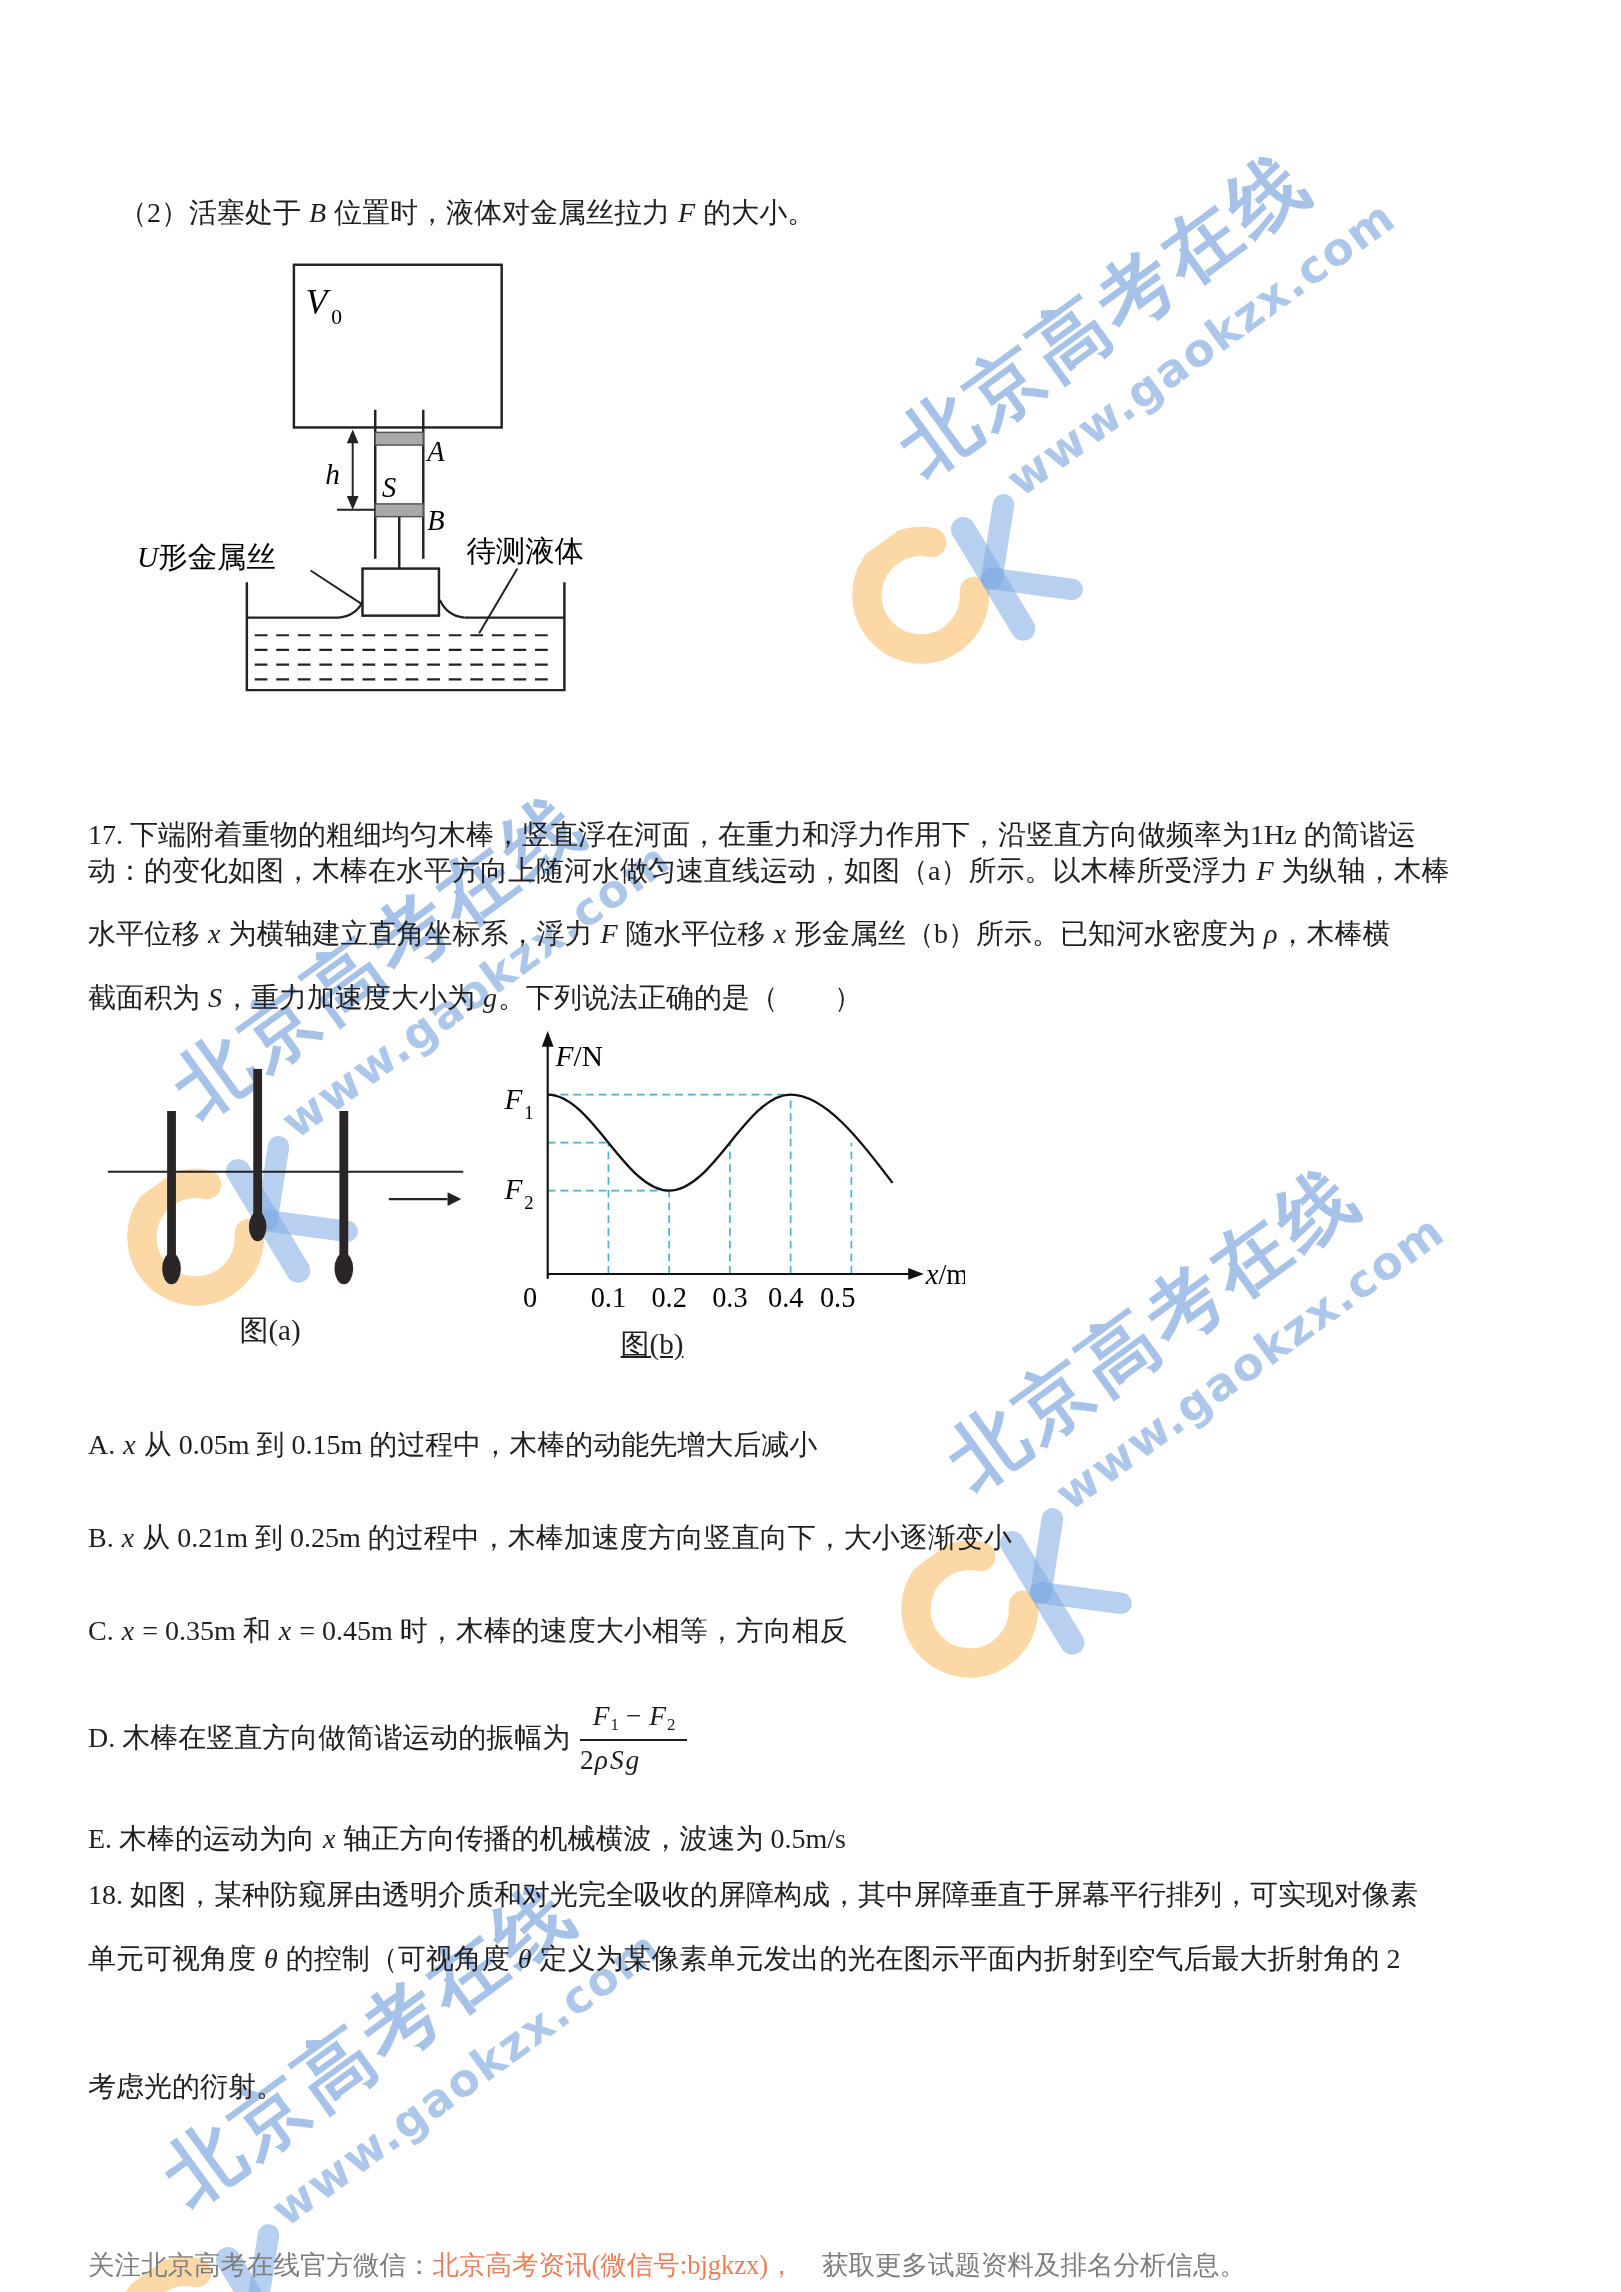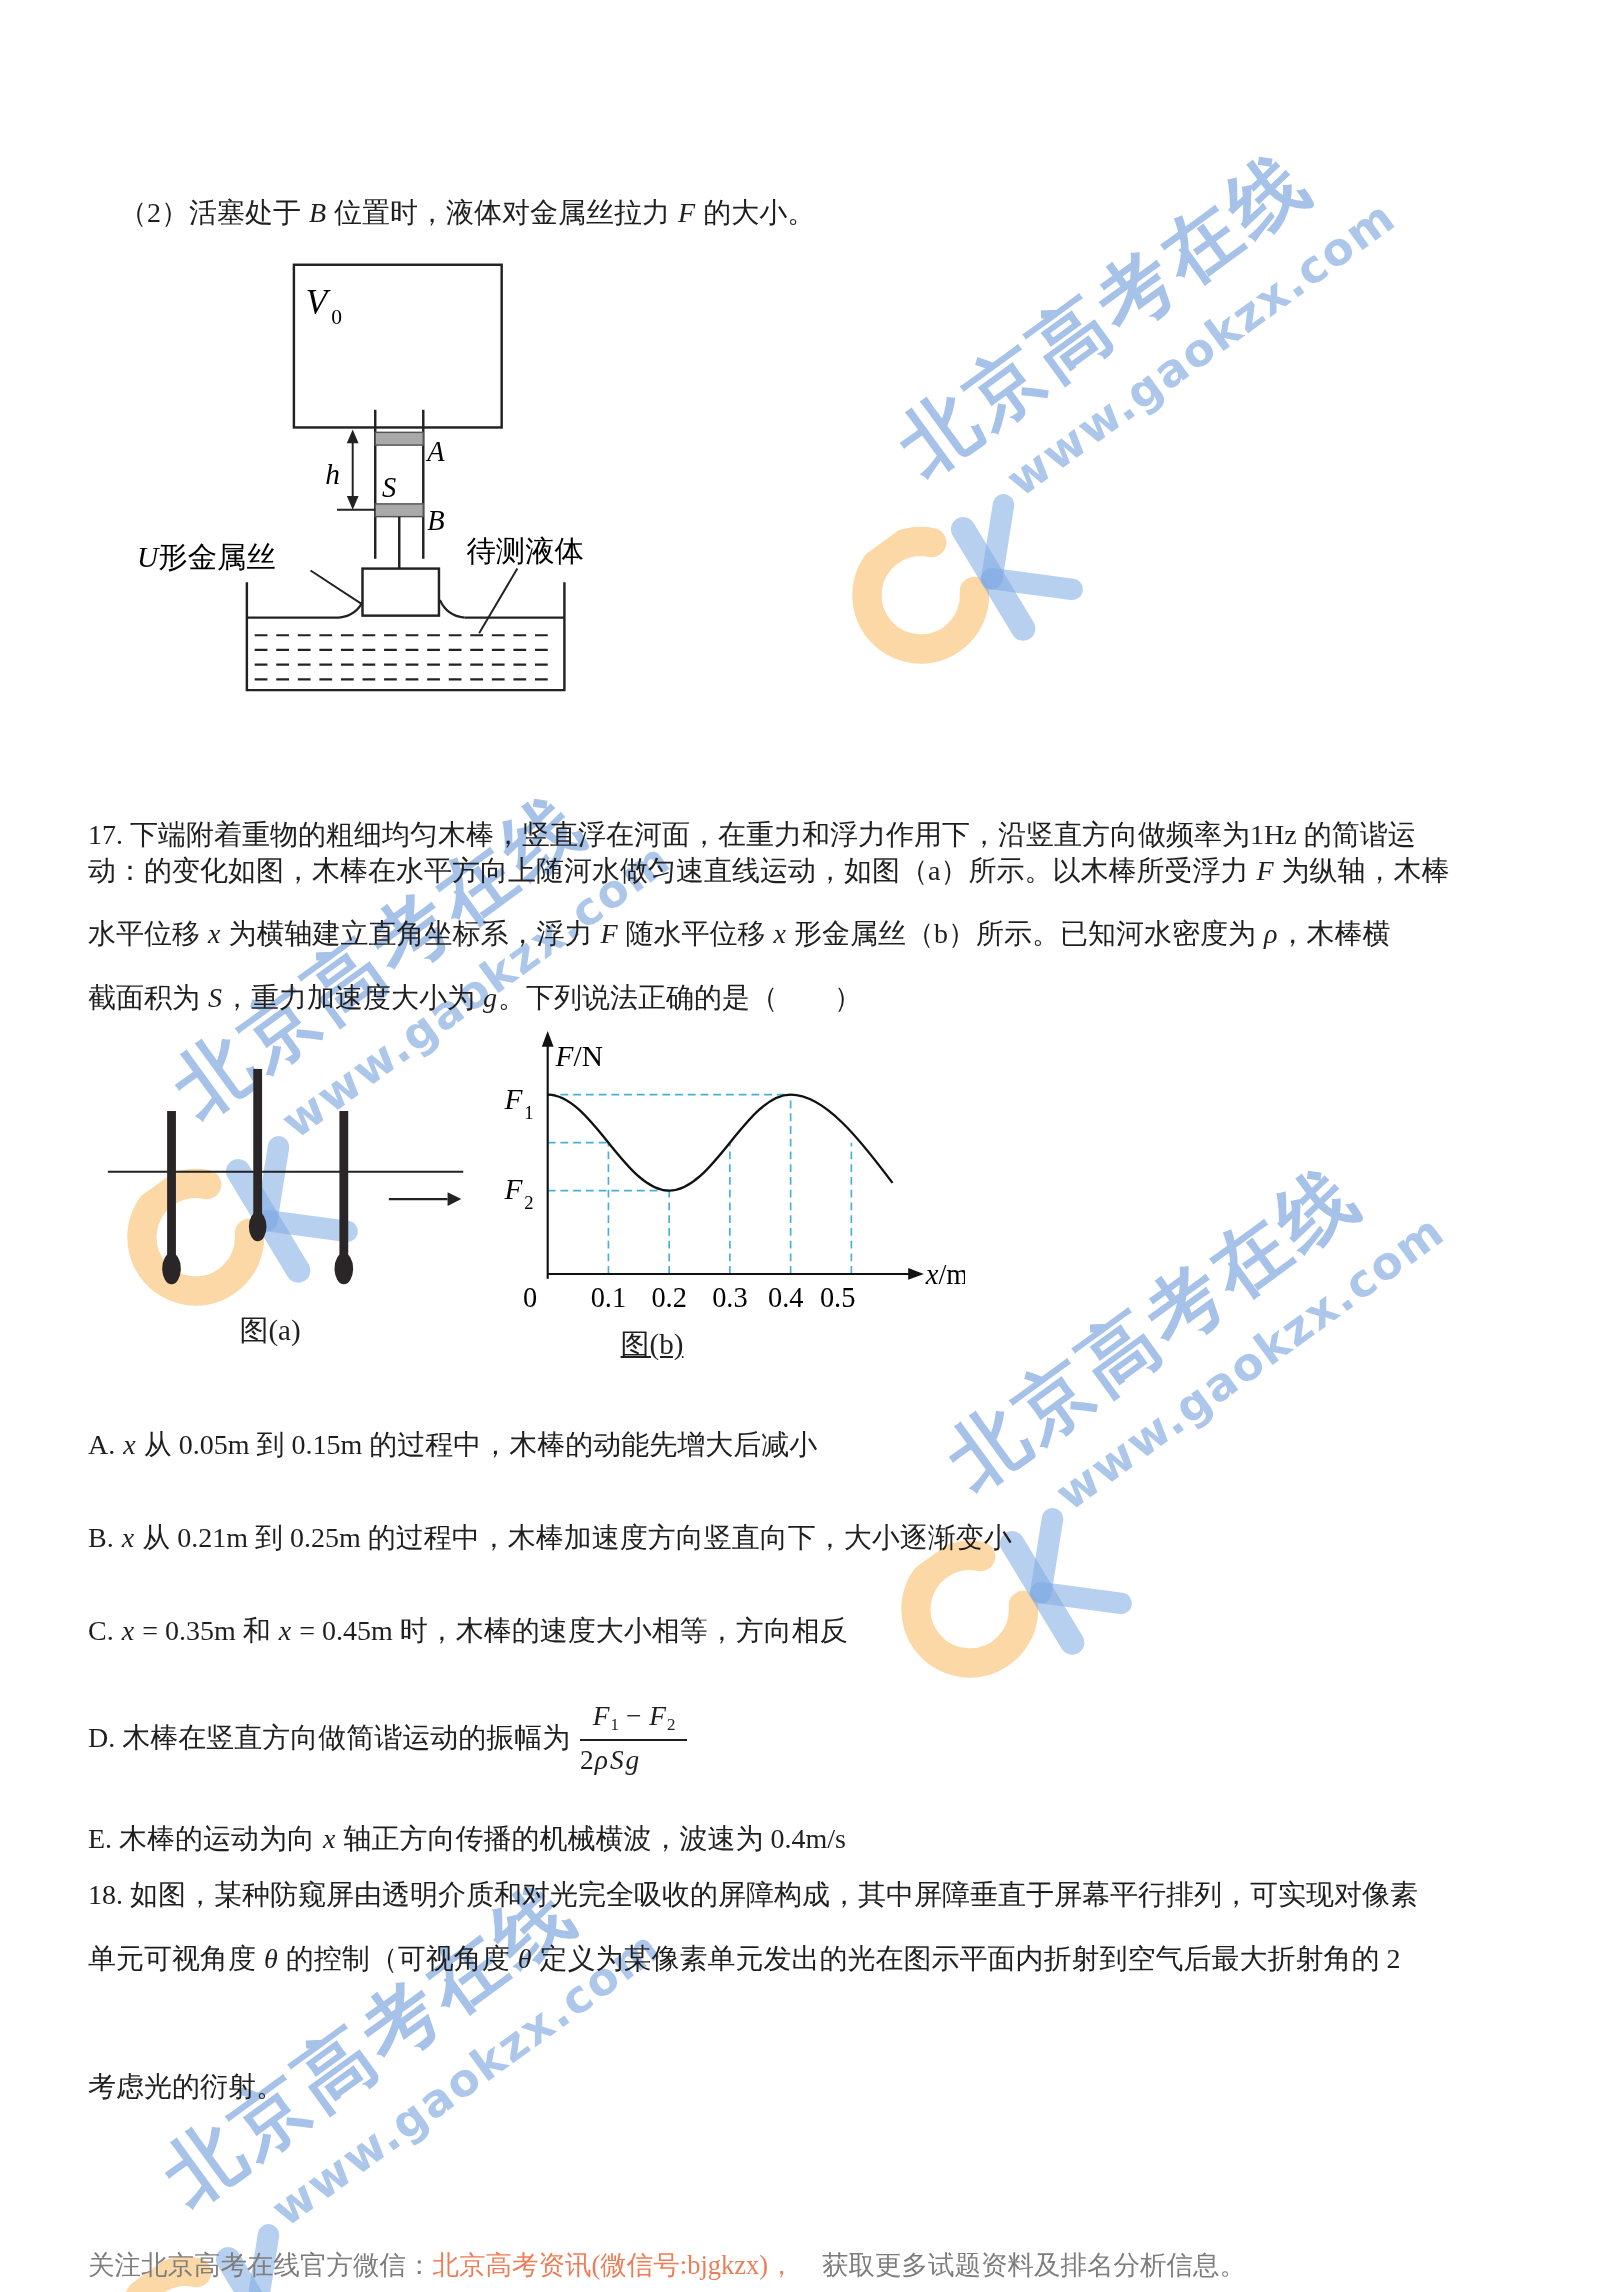--- a/index.html
+++ b/index.html
@@ -187,21 +187,21 @@
   <div class="line" style="top:1424px;"><span>A. </span><span class="v">x</span><span> 从 0.05m 到 0.15m 的过程中，木棒的动能先增大后减小</span></div>
   <div class="line" style="top:1517px;"><span>B. </span><span class="v">x</span><span> 从 0.21m 到 0.25m 的过程中，木棒加速度方向竖直向下，大小逐渐变小</span></div>
   <div class="line" style="top:1610px;"><span>C. </span><span class="v">x</span><span> = 0.35m 和 </span><span class="v">x</span><span> = 0.45m 时，木棒的速度大小相等，方向相反</span></div>
   <div class="opt-d">
     <span><span>D. 木棒在竖直方向做简谐运动的振幅为</span></span>
     <span class="frac">
       <span class="num"><span class="v">F</span><span class="sb">1</span><span> − </span><span class="v">F</span><span class="sb">2</span></span>
       <span class="den"><span>2</span><span class="v">ρ</span><span class="v">S</span><span class="v">g</span></span>
     </span>
   </div>
-  <div class="line" style="top:1818px;"><span>E. 木棒的运动为向 </span><span class="v">x</span><span> 轴正方向传播的机械横波，波速为 0.4m/s</span></div>
+  <div class="line" style="top:1818px;"><span>E. 木棒的运动为向 </span><span class="v">x</span><span> 轴正方向传播的机械横波，波速为 0.5m/s</span></div>
 
   <div class="line" style="top:1874px;"><span>18. 如图，某种防窥屏由透明介质和对光完全吸收的屏障构成，其中屏障垂直于屏幕平行排列，可实现对像素</span></div>
   <div class="line" style="top:1938px;"><span>单元可视角度 </span><span class="v">θ</span><span> 的控制（可视角度 </span><span class="v">θ</span><span> 定义为某像素单元发出的光在图示平面内折射到空气后最大折射角的 2</span></div>
   <div class="line" style="top:2066px;"><span>考虑光的衍射。</span></div>
 
   <div class="footer">
     <span>关注北京高考在线官方微信：</span><span class="hot">北京高考资讯(微信号:bjgkzx)，</span><span class="tail">获取更多试题资料及排名分析信息。</span>
   </div>
 
 </div>

